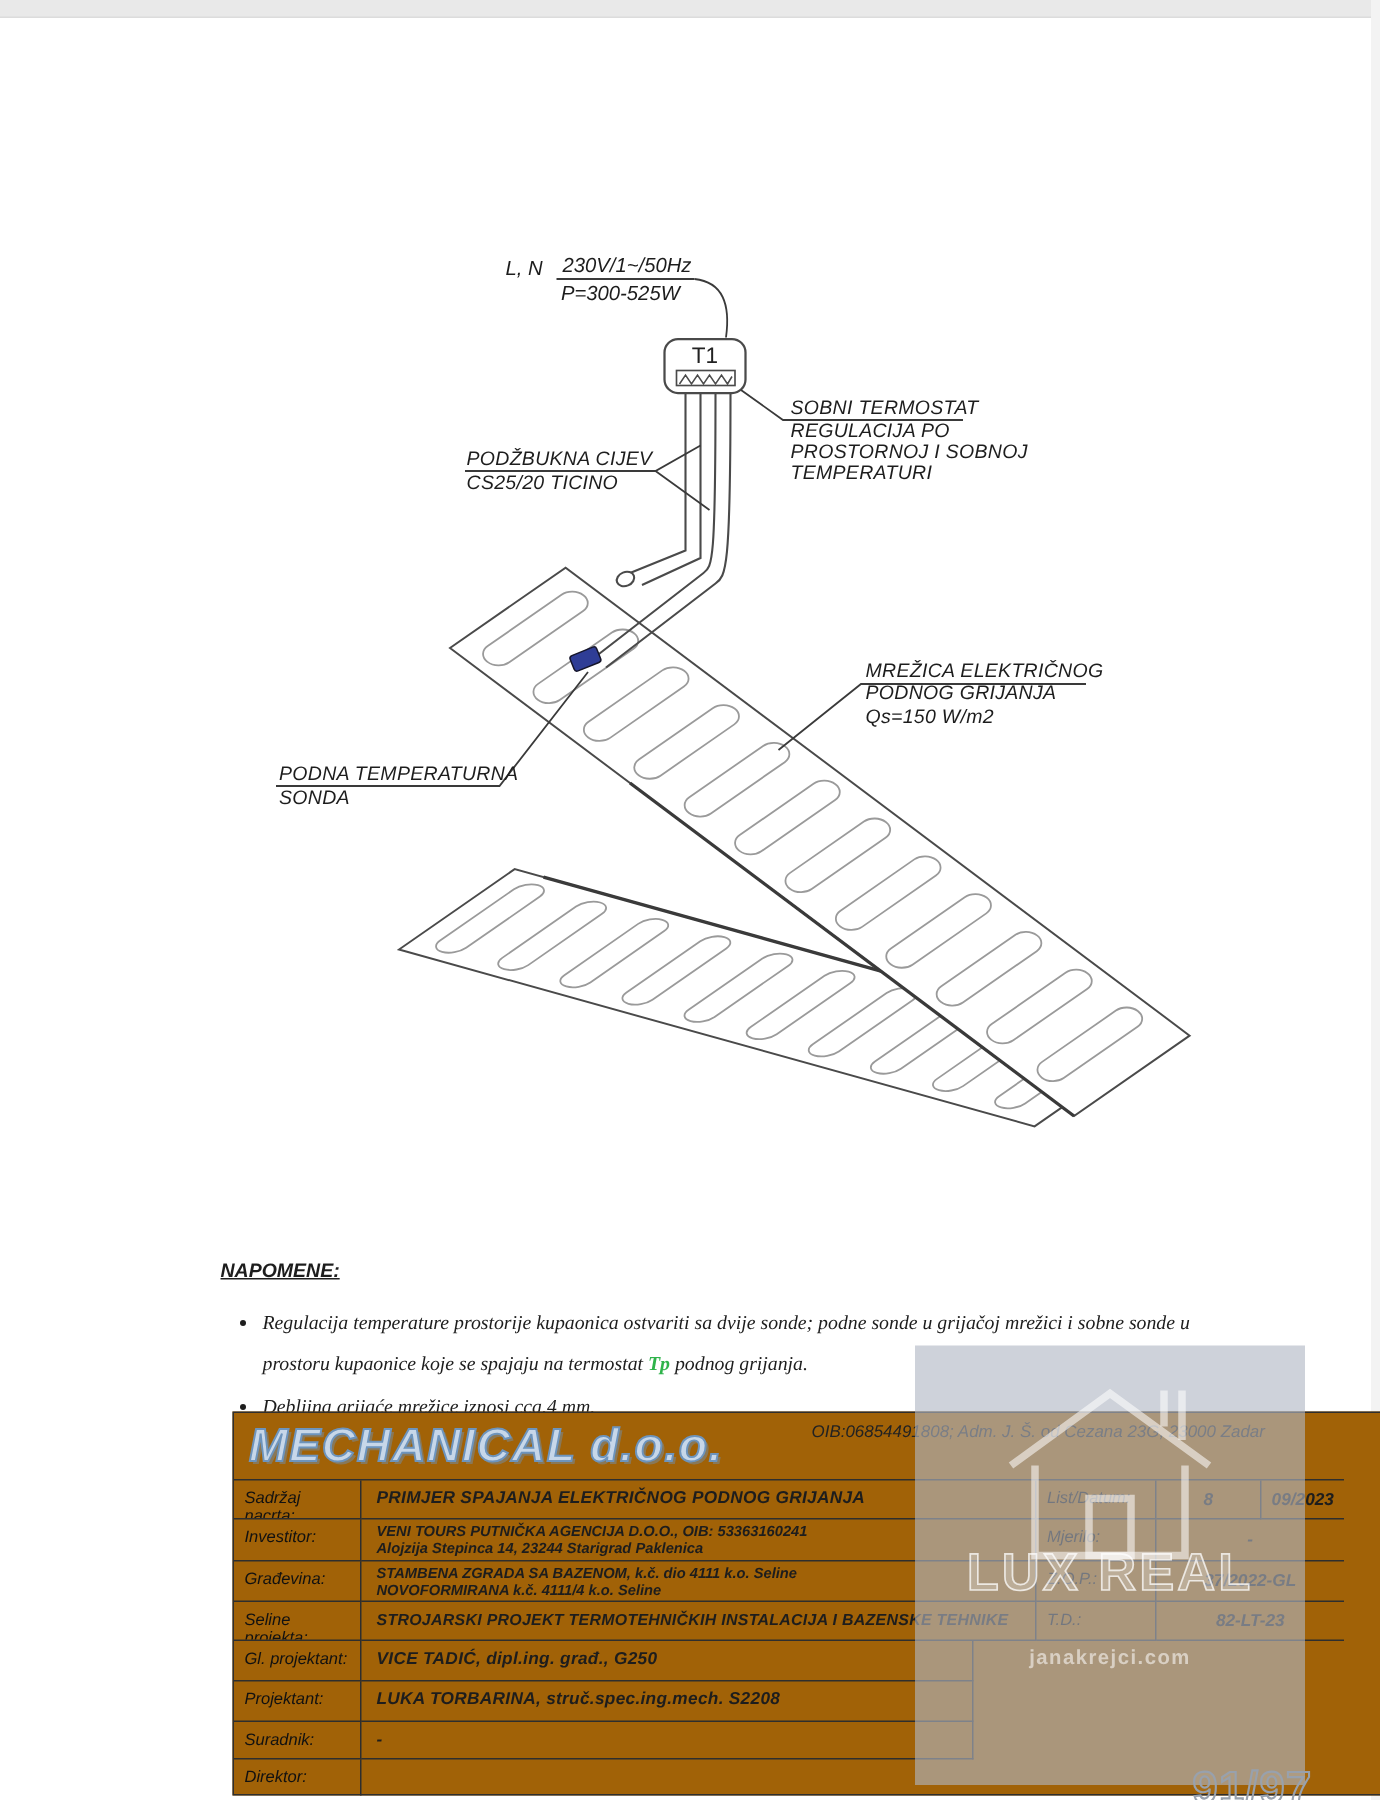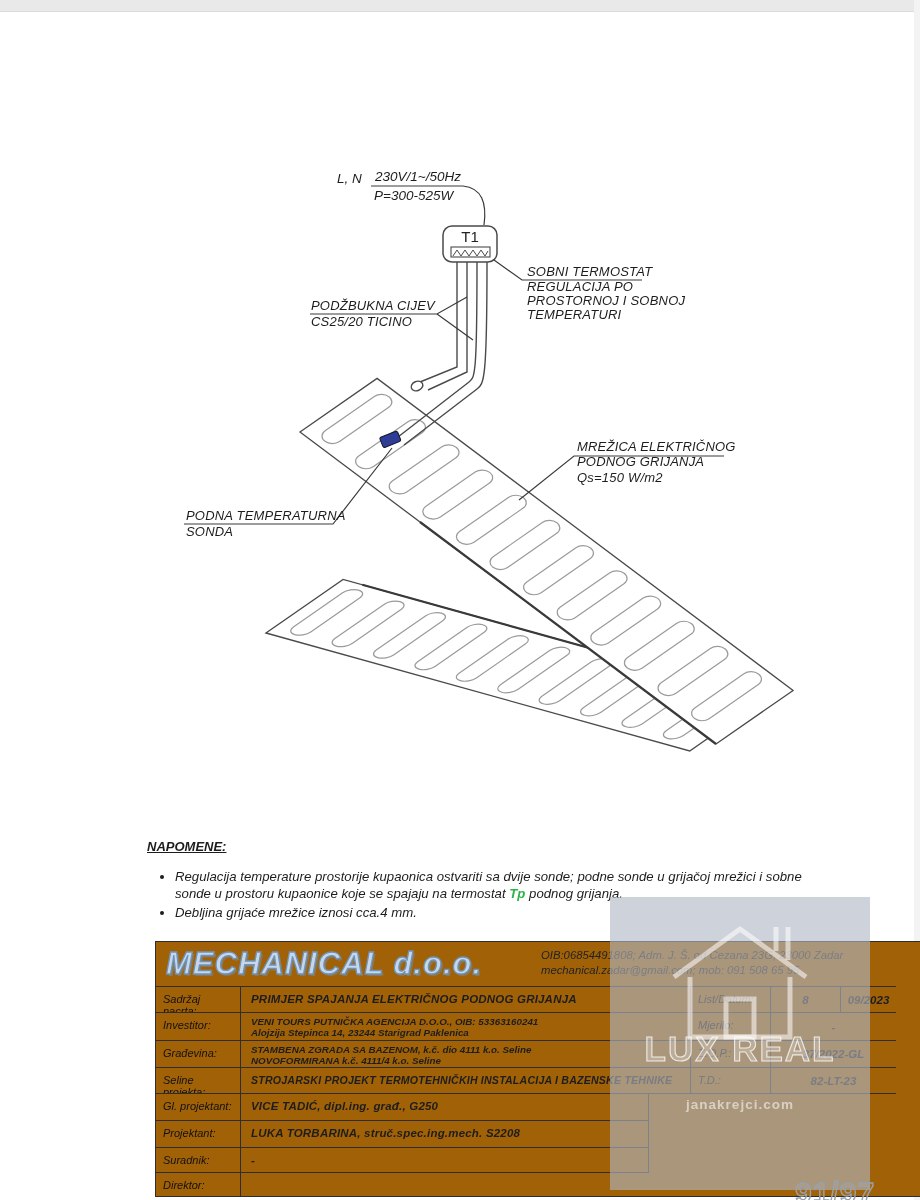--- a/index.html
+++ b/index.html
@@ -11,21 +11,21 @@
   .scan-strip-right{position:absolute;right:0;top:0;width:6px;height:1200px;background:#f3f3f3;}
 
   svg text{font-family:"Liberation Sans",sans-serif;}
   .dwg-label{font-style:italic;font-size:13px;fill:#1d1d1d;letter-spacing:.2px;}
   .dwg-small{font-style:italic;font-size:13.5px;fill:#1d1d1d;}
 
   
   .notes{position:absolute;left:147px;top:818px;width:680px;}
   .notes-heading{font-size:13px;font-weight:bold;font-style:italic;text-decoration:underline;margin-bottom:14px;margin-top:21px;}
   .notes ul{margin:0;padding-left:28px;}
-  .notes li{font-size:13.2px;font-style:italic;line-height:17px;margin-bottom:2px;}
+  .notes li{font-size:13.2px;font-style:italic;line-height:27px;margin-bottom:2px;font-family:Liberation Serif, serif;}
   .tp{color:#2eb34a;font-weight:bold;}
 
   
   .titleblock{position:absolute;left:155px;top:941px;width:835px;height:256px;border:1.6px solid #2e2e2e;box-sizing:border-box;background:#a16207;}
   .cell{position:absolute;box-sizing:border-box;border-right:1.3px solid #2e2e2e;border-bottom:1.3px solid #2e2e2e;overflow:hidden;}
   .cell.no-r{border-right:none;}
   .cell.no-b{border-bottom:none;}
   .lbl{font-size:11px;font-style:italic;padding:6px 4px 12px 7px;color:#111;}
   .val{font-size:11.5px;font-weight:bold;font-style:italic;padding:6px 4px 0 10px;letter-spacing:.2px;}
   .val2{font-size:9.8px;line-height:11px;font-weight:bold;font-style:italic;padding:3px 4px 0 10px;}
@@ -155,21 +155,20 @@
     <li>Debljina grijaće mrežice iznosi cca.4 mm.</li>
   </ul>
 </div>
 
 <div class="titleblock">
 
   <div class="cell no-r" style="left:0;top:0;width:740px;height:45px;">
     <div class="logo">MECHANICAL d.o.o.</div>
     <div class="addr">
       <div>OIB:06854491808; Adm. J. Š. od Cezana 23G, 23000 Zadar</div>
-      <div>mechanical.zadar@gmail.com; mob: 091 508 65 95</div>
     </div>
   </div>
 
   <div class="cell lbl" style="left:0;top:45px;width:85px;height:26px;">Sadržaj nacrta:</div>
   <div class="cell val" style="left:85px;top:45px;width:450px;height:26px;">PRIMJER SPAJANJA ELEKTRIČNOG PODNOG GRIJANJA</div>
   <div class="cell lbl" style="left:535px;top:45px;width:80px;height:26px;">List/Datum:</div>
   <div class="cell ctr" style="left:615px;top:45px;width:70px;height:26px;">8</div>
   <div class="cell ctr no-r" style="left:685px;top:45px;width:55px;height:26px;">09/2023</div>
 
   <div class="cell lbl" style="left:0;top:71px;width:85px;height:28px;">Investitor:</div>

